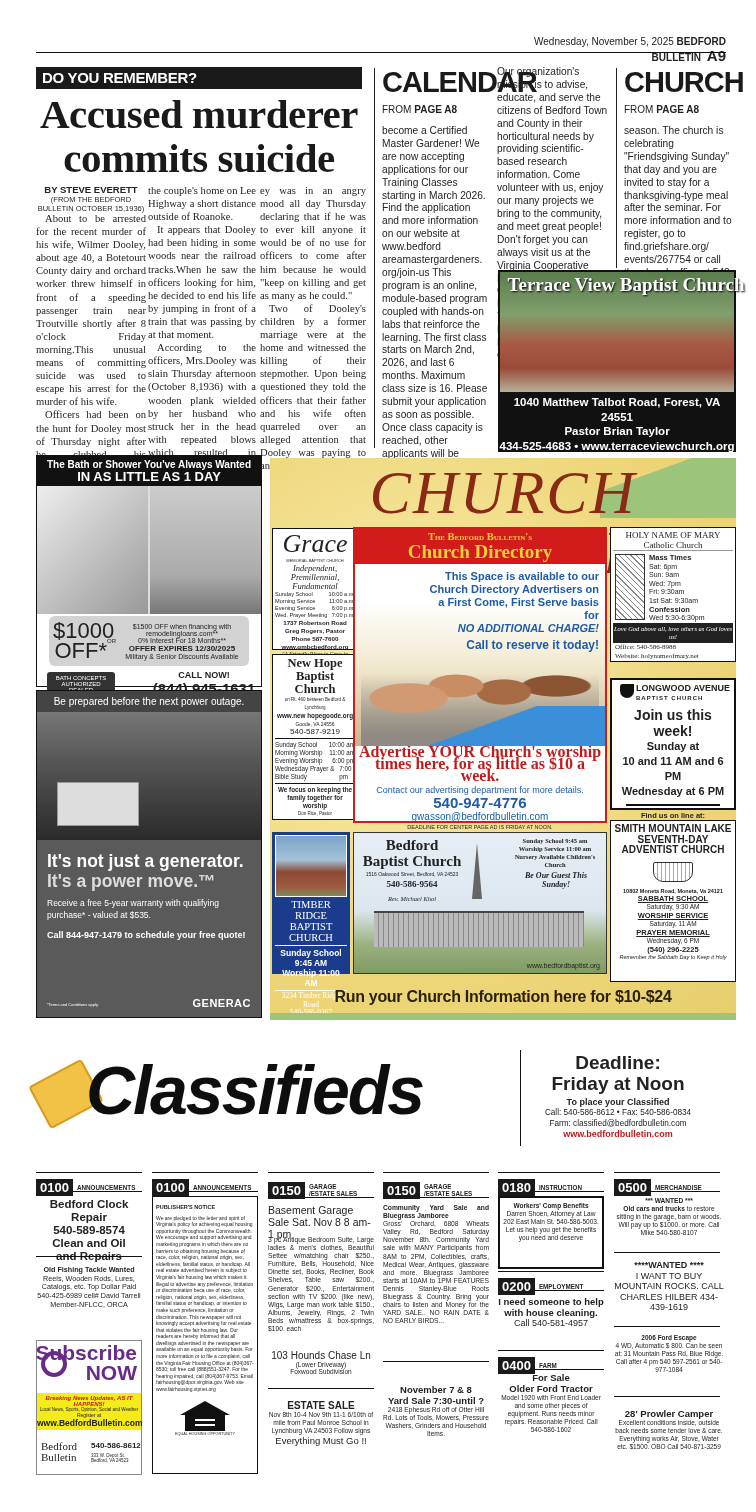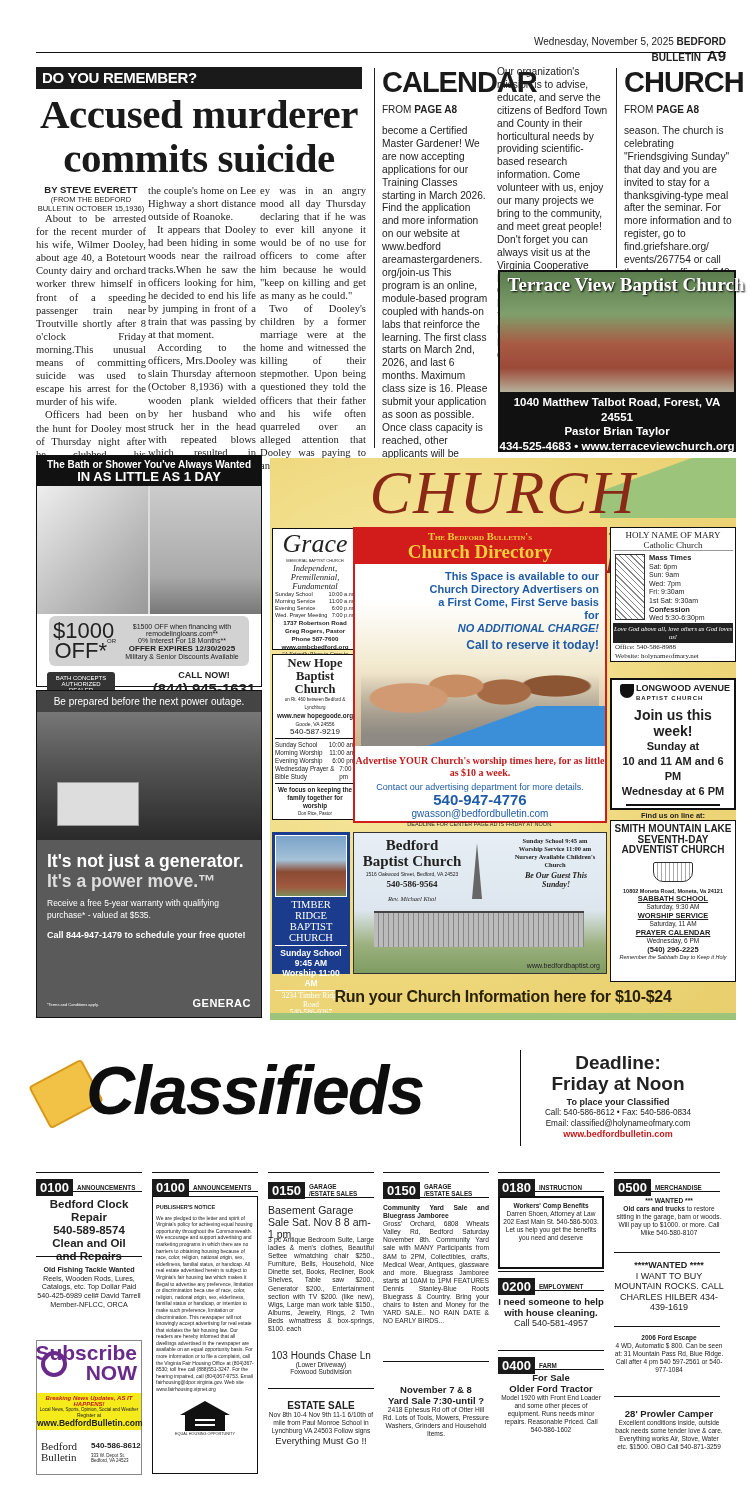--- a/index.html
+++ b/index.html
@@ -80,21 +80,21 @@
 #bbcd{left:353px;top:527px;width:254px;height:296px;border:2px solid #d21b1b;background:#fff}
 #bbcd .hdr{background:#d21b1b;text-align:center;color:#f4cf3b;font-family:"Liberation Serif",serif;font-weight:bold;padding:2px 0}
 #bbcd .hdr .s{font-size:10.5px;font-variant:small-caps}
 #bbcd .hdr .b{font-size:19px;line-height:20px}
 #bbcd .img{height:182px;position:relative;background:linear-gradient(180deg,#fff 0%,#fff 20%,#f2ead0 55%,#cbb28f 100%)}
 #bbcd .msg{position:absolute;right:6px;top:6px;width:170px;text-align:right;color:#1e5ba8;font-weight:bold;font-size:11px;line-height:13px}
 #bbcd .msg i{display:block}
 #bbcd .msg .call{margin-top:4px;font-size:12px}
 #bbcd .stripe{position:absolute;left:0;bottom:0;width:100%;height:40px;background:linear-gradient(160deg,transparent 50%,#3b8fd9 51%)}
 #bbcd .faces{position:absolute;left:6px;top:62px;width:238px;height:120px;background:radial-gradient(ellipse at 20% 60%,#d19a72 0 14%,transparent 15%),radial-gradient(ellipse at 40% 50%,#c98d63 0 13%,transparent 14%),radial-gradient(ellipse at 60% 55%,#a66b44 0 13%,transparent 14%),radial-gradient(ellipse at 82% 50%,#8b5432 0 12%,transparent 13%),linear-gradient(180deg,transparent 40%,#8f8b84 90%)}
-#bbcd .adv{text-align:center;color:#c21b1b;font-family:"Liberation Serif",serif;font-weight:bold;font-size:10px;line-height:12px;padding-top:9px}
+#bbcd .adv{text-align:center;color:#c21b1b;font-family:"Liberation Serif",serif;font-weight:bold;font-size:16px;line-height:12px;padding-top:0}
 #bbcd .contact{text-align:center;color:#1e5ba8;font-size:9px;padding-top:3px}
 #bbcd .phone{text-align:center;color:#1e5ba8;font-weight:bold;font-size:15px;line-height:16px}
 #bbcd .email{text-align:center;color:#1e5ba8;font-size:10px}
 #bbcd .dl{text-align:center;font-size:5.5px;padding-top:2px}
 #hnm{left:610px;top:527px;width:126px;height:135px;padding:2px;font-size:7px;line-height:8.6px}
 #hnm .t{text-align:center;font-family:"Liberation Serif",serif;font-size:9px;line-height:10px}
 #hnm .win{position:absolute;left:4px;top:26px;width:30px;height:66px;border:1px solid #333;background:repeating-linear-gradient(45deg,#fff 0 3px,#888 3px 4px)}
 #hnm .times{margin-left:36px;margin-top:3px}
 #hnm .times b{font-size:7.5px}
 #hnm .love{position:absolute;left:2px;top:95px;width:120px;background:#222;color:#fff;font-family:"Liberation Serif",serif;font-style:italic;text-align:center;font-size:6.5px;line-height:8px;padding:2px 0}
@@ -353,21 +353,21 @@
 </div>
 
 <div id="sml" class="box cond">
   <div class="t">SMITH MOUNTAIN LAKE SEVENTH-DAY ADVENTIST CHURCH</div>
   <div class="bk"></div>
   <div class="a">10802 Moneta Road, Moneta, Va 24121</div>
   <div class="h">SABBATH SCHOOL</div>
   <div class="d">Saturday, 9:30 AM</div>
   <div class="h">WORSHIP SERVICE</div>
   <div class="d">Saturday, 11 AM</div>
-  <div class="h">PRAYER CALENDAR</div>
+  <div class="h">PRAYER MEMORIAL</div>
   <div class="d">Wednesday, 6 PM</div>
   <div class="ph">(540) 296-2225</div>
   <div class="q">Remember the Sabbath Day to Keep it Holy</div>
 </div>
 
 <div id="tr" class="abs">
   <div class="img"></div>
   <div class="n">TIMBER RIDGE BAPTIST CHURCH</div>
   <div class="s">
       <div>Sunday School 9:45 AM</div>
@@ -396,21 +396,21 @@
 <div id="cd-bottom" class="abs"></div>
 
 <div id="clf-tag" class="abs"></div>
 <div id="clf-word" class="abs">Classifieds</div>
 <div id="clf-div" class="abs"></div>
 <div id="dl" class="abs">
   <div class="h">Deadline:</div>
   <div class="h">Friday at Noon</div>
   <div class="s">To place your Classified</div>
   <div class="c">Call: 540-586-8612 • Fax: 540-586-0834</div>
-  <div class="c">Email: classified@holynameofmary.com</div>
+  <div class="c">Farm: classified@bedfordbulletin.com</div>
   <div class="u">www.bedfordbulletin.com</div>
 </div>
 
 <div class="chd" style="left:36px;top:1172px;width:106px">
     <span class="num">0100</span>
     <span class="lbl">ANNOUNCEMENTS</span>
   </div>
 <div class="chd" style="left:152px;top:1172px;width:106px">
     <span class="num">0100</span>
     <span class="lbl">ANNOUNCEMENTS</span>

